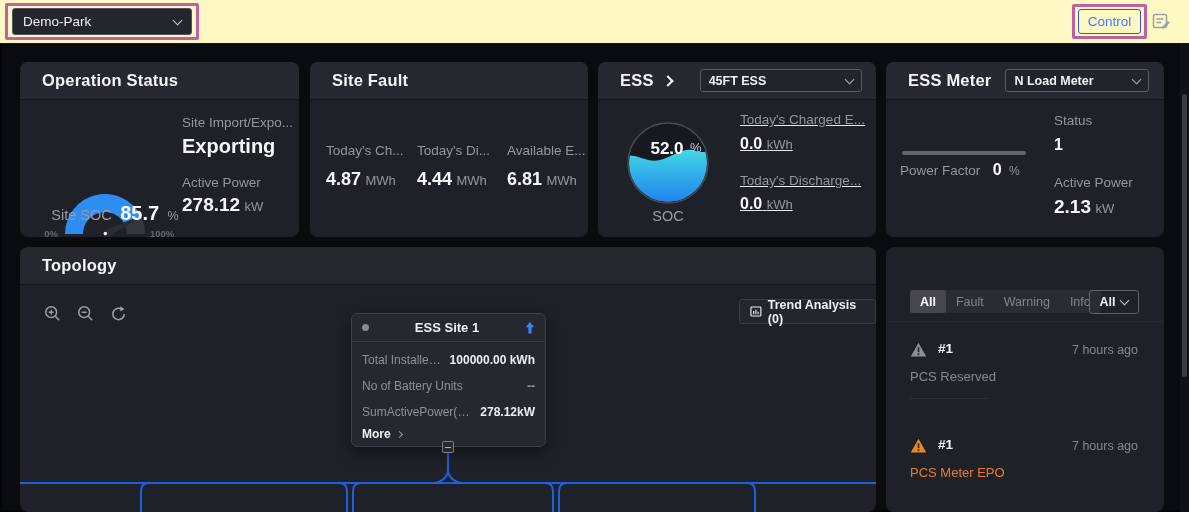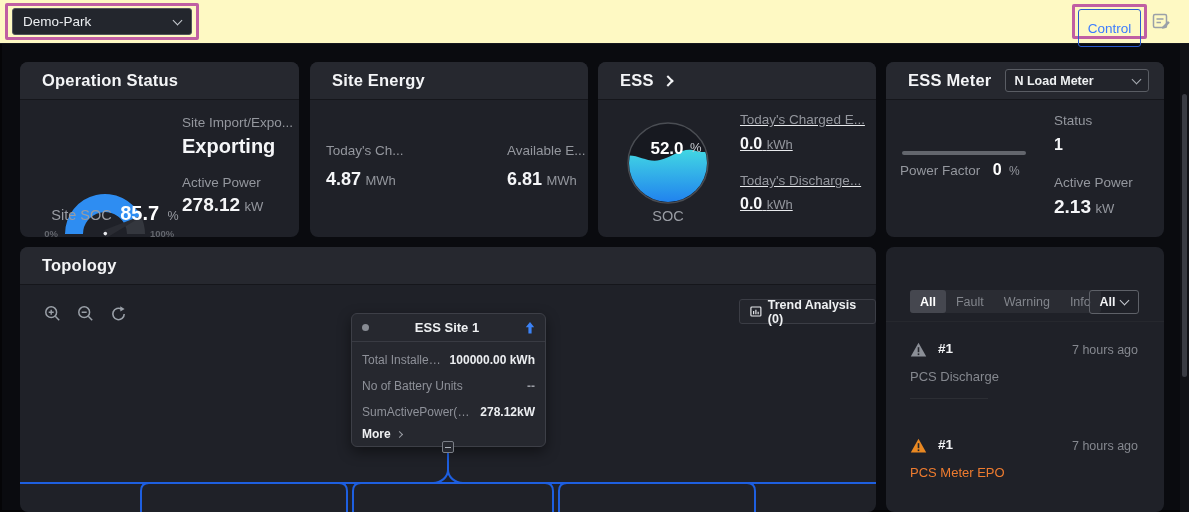--- a/index.html
+++ b/index.html
@@ -10,21 +10,21 @@
     color:#e8eaed; box-shadow:inset 0 0 0 2px #050507;
   }
   
   .topbar { position:absolute; left:0; top:0; width:1189px; height:44px; background:#fef9c3; border-bottom:1px solid #16181e; }
   .hl { position:absolute; border:3px solid #c05fa3; border-radius:2px; }
   .hl-park { left:5px; top:3px; width:194px; height:37px; }
   .hl-control { left:1072px; top:4px; width:75px; height:35px; }
   .park-select { position:absolute; left:12px; top:8px; width:180px; height:27px; background:#23262d; border:1px solid #51545c; border-radius:3px; display:flex; align-items:center; padding:0 10px; cursor:pointer; }
   .park-select .lbl { font-size:13.5px; color:#eceef1; flex:1; }
   .chev-d { width:7px; height:7px; border-right:1.6px solid #c9ccd2; border-bottom:1.6px solid #c9ccd2; transform:rotate(45deg); margin-top:-3px; }
-  .btn-control { position:absolute; left:1078px; top:9px; width:63px; height:38px; border:1px solid #2a5ad0; border-radius:3px; background:transparent; color:#3b7bff; font-size:13.5px; display:flex; align-items:center; justify-content:center; cursor:pointer; }
+  .btn-control { position:absolute; left:1078px; top:9px; width:63px; height:25px; border:1px solid #2a5ad0; border-radius:3px; background:transparent; color:#3b7bff; font-size:13.5px; display:flex; align-items:center; justify-content:center; cursor:pointer; }
   .icon-editnote { position:absolute; left:1152px; top:13px; width:19px; height:19px; cursor:pointer; }
   
   .card { position:absolute; background:#1f2128; border-radius:8px; overflow:hidden; }
   .card-hd { height:38px; background:#26282f; border-bottom:1px solid #15161b; display:flex; align-items:center; padding:0 14px 0 22px; }
   .card-title { font-size:16.5px; font-weight:bold; color:#f3f4f6; letter-spacing:.2px; }
   .hd-select { height:23px; border:1px solid #5a5d64; border-radius:3px; background:#22242b; display:flex; align-items:center; padding:0 8px; cursor:pointer; }
   .hd-select .lbl { font-size:12.5px; font-weight:bold; color:#eef0f2; flex:1; }
   .hd-select .chev-d { border-color:#a9adb4; margin-left:8px; }
   .glabel { color:#94979e; font-size:13.5px; white-space:nowrap; }
   .bigval { color:#f5f6f8; font-weight:bold; white-space:nowrap; }
@@ -140,38 +140,47 @@
       <span class="glabel" style="margin-top:17px; display:block;">Active Power</span>
       <div style="margin-top:4px; white-space:nowrap;">
         <span class="bigval" style="font-size:19px;">278.12</span>
         <span class="unit" style="font-size:13px;">kW</span>
       </div>
     </div>
   </div>
 
   <div class="card" id="card-se">
     <div class="card-hd">
-      <span class="card-title">Site Energy</span>
+      <span class="card-title">Site Fault</span>
     </div>
     <div class="se-col" style="left:16px;">
       <span class="glabel">Today's Ch...</span>
       <div style="margin-top:10px;"><span class="bigval" style="font-size:18px;">4.87</span>
       <span class="unit" style="font-size:13px;">MWh</span></div>
     </div>
+    <div class="se-col" style="left:107px;">
+      <span class="glabel">Today's Di...</span>
+      <div style="margin-top:10px;"><span class="bigval" style="font-size:18px;">4.44</span>
+      <span class="unit" style="font-size:13px;">MWh</span></div>
+    </div>
     <div class="se-col" style="left:197px;">
       <span class="glabel">Available E...</span>
       <div style="margin-top:10px;"><span class="bigval" style="font-size:18px;">6.81</span>
       <span class="unit" style="font-size:13px;">MWh</span></div>
     </div>
   </div>
 
   <div class="card" id="card-ess">
     <div class="card-hd">
       <span class="card-title">ESS</span>
       <span class="chev-r"></span>
+      <div class="hd-select" style="margin-left:28px; width:162px;">
+        <span class="lbl">45FT ESS</span>
+        <span class="chev-d"></span>
+      </div>
     </div>
     <svg class="liquid-wrap" viewBox="0 0 84 84">
       <defs>
         <linearGradient id="waterGrad" x1="0" y1="0" x2="0" y2="1">
           <stop offset="0" stop-color="#43dae3"></stop>
           <stop offset="1" stop-color="#1b74f0"></stop>
         </linearGradient>
         <clipPath id="waterClip">
             <circle cx="42" cy="42" r="39"></circle>
           </clipPath>
@@ -305,21 +314,21 @@
     </div>
     <div class="alarm-sep"></div>
 
     <svg class="aitem-ico" style="top:95px;" viewBox="0 0 17 16">
       <path d="M8.5 0.8 L16.2 14.6 H0.8 Z" fill="#8b8f97"></path>
       <rect x="7.7" y="5.2" width="1.6" height="5" fill="#23252b"></rect>
       <rect x="7.7" y="11.4" width="1.6" height="1.7" fill="#23252b"></rect>
     </svg>
     <span class="aitem-id" style="top:94px;">#1</span>
     <span class="aitem-time" style="top:96px;">7 hours ago</span>
-    <span class="aitem-msg" style="top:122px;">PCS Discharge</span>
+    <span class="aitem-msg" style="top:122px;">PCS Reserved</span>
     <div class="aitem-div"></div>
 
     <svg class="aitem-ico" style="top:191px;" viewBox="0 0 17 16">
       <path d="M8.5 0.8 L16.2 14.6 H0.8 Z" fill="#e98822"></path>
       <rect x="7.7" y="5.2" width="1.6" height="5" fill="#23252b"></rect>
       <rect x="7.7" y="11.4" width="1.6" height="1.7" fill="#23252b"></rect>
     </svg>
     <span class="aitem-id" style="top:190px;">#1</span>
     <span class="aitem-time" style="top:192px;">7 hours ago</span>
     <span class="aitem-msg orange" style="top:218px;">PCS Meter EPO</span>

